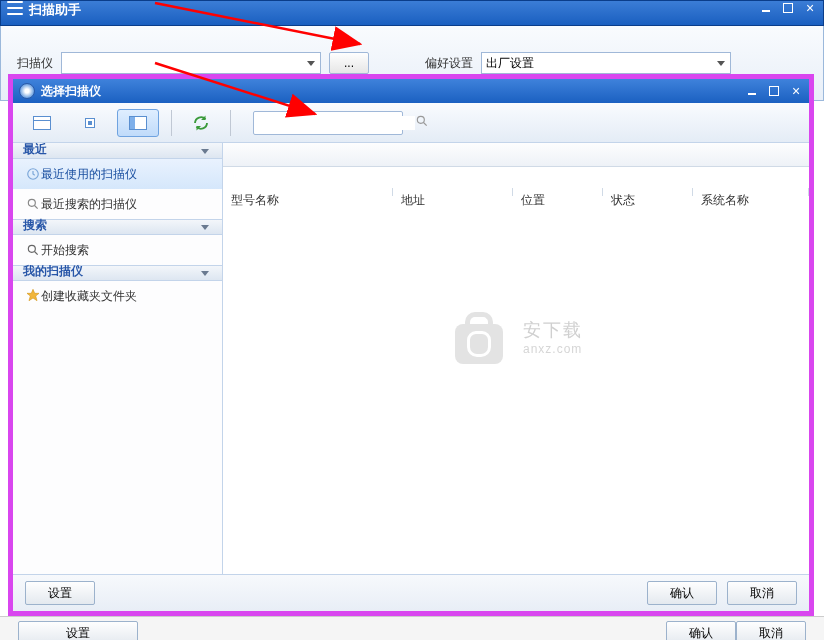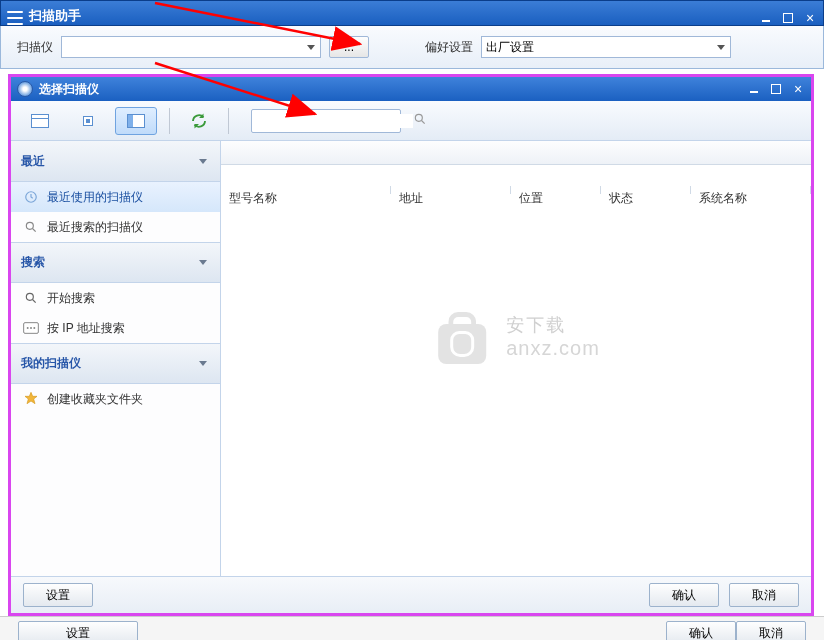--- a/index.html
+++ b/index.html
@@ -4,39 +4,39 @@
 <style>
   * { box-sizing: border-box; margin: 0; padding: 0; font-family: "Microsoft YaHei", Arial, sans-serif; font-size: 12px; }
   body { background: #fff; width: 824px; height: 640px; overflow: hidden; position: relative; }
 
   
   .main-titlebar {
     height: 26px;
     background: linear-gradient(#3b7dd6, #1a5fc0);
     color: #fff;
     display: flex;
-    align-items: flex-end;
+    align-items: flex-start;
     padding: 0 6px;
     border: 1px solid #0a3d8a;
   }
   .main-titlebar .ticon { width: 16px; height: 14px; margin-right: 6px; display:flex; flex-direction:column; justify-content:space-between;}
   .main-titlebar .ticon span{height:2px;background:#fff;border-radius:1px;}
   .main-titlebar .title { flex: 1; font-weight: bold; font-size: 13px; }
   .win-controls { display: flex; gap: 8px; align-items: center; }
   .win-btn { width: 14px; height: 14px; cursor: pointer; display:flex; align-items:center; justify-content:center; color:#fff; font-family:Arial; }
   .win-btn.min::before{content:"";display:block;width:8px;height:2px;background:#fff;margin-top:6px;}
   .win-btn.max::before{content:"";display:block;width:8px;height:8px;border:1.5px solid #fff;}
   .win-btn.close{font-size:14px;line-height:1;}
 
   
   .top-toolbar {
     background: linear-gradient(#f9fbfe, #e8eff8);
     border: 1px solid #9bb8db;
     border-top: none;
-    padding: 10px 16px;
+    padding: 26px 16px;
     display: flex;
     align-items: center;
     gap: 8px;
   }
   .lbl { color: #333; }
   .combo {
     border: 1px solid #a0b8d8;
     background: #fff;
     height: 22px;
     display: flex;
@@ -60,21 +60,21 @@
     cursor:pointer;
   }
   .spacer{flex:0 0 40px;}
 
   
   .dialog {
     position: absolute;
     left: 8px; top: 74px;
     width: 806px;
     height: 542px;
-    border: 3px solid #d946ef;
+    border: 5px solid #d946ef;
     background:#fff;
     display:flex; flex-direction:column;
   }
   .dialog-titlebar {
     height: 24px;
     background: linear-gradient(#3f82db, #1b60c1);
     color:#fff;
     display:flex; align-items:center; padding:0 6px;
   }
   .dialog-titlebar .dicon{width:16px;height:16px;margin-right:6px;border-radius:50%;background:radial-gradient(#fff 20%, #6aa0e0 70%);border:1px solid #2a5aa8;}
@@ -110,49 +110,49 @@
   .sidebar{
     width:210px;
     background:#fdfdfe;
     border-right:1px solid #c3d4ea;
     overflow-y:auto;
   }
   .group-header{
     background:linear-gradient(#f3f6fa,#dde6f1);
     border-top:1px solid #c3d4ea;
     border-bottom:1px solid #c3d4ea;
-    height:41px;display:flex;align-items:center;justify-content:space-between;
+    height:16px;display:flex;align-items:flex-end;justify-content:space-between;
     padding:0 10px;color:#2756a8;font-weight:bold;cursor:pointer;
   }
   .group-header:first-child{border-top:none;}
   .chev{width:14px;height:14px;display:flex;align-items:center;justify-content:center;}
   .chev::before{content:"";border-left:4px solid transparent;border-right:4px solid transparent;border-top:5px solid #6a7a90;}
   .side-item{
-    height:30px;display:flex;align-items:center;gap:8px;padding:0 12px;cursor:pointer;color:#333;
+    height:30px;display:flex;align-items:center;gap:0;padding:0 12px;cursor:pointer;color:#333;
   }
   .side-item.selected{background:linear-gradient(#e9f2fe,#d5e7fb);color:#1a4fa0;}
   .side-icon{width:16px;height:16px;display:flex;align-items:center;justify-content:center;}
 
   .content{flex:1;background:#fff;display:flex;flex-direction:column;position:relative;}
   .col-headers{
     height:24px;background:linear-gradient(#fdfdfe,#eef2f7);
     border-bottom:1px solid #d0dae6;display:flex;
   }
   .col{border-right:1px solid #d0dae6;padding:4px 8px;color:#333;margin-top:45px;}
   .c1{width:170px;} .c2{width:120px;} .c3{width:90px;} .c4{width:90px;} .c5{flex:1;}
   .watermark{
     position:absolute;left:50%;top:45%;transform:translate(-50%,-50%);
     display:flex;align-items:center;gap:14px;color:#d6d6d6;pointer-events:none;
   }
   .wm-badge{width:60px;height:54px;position:relative;}
   .wm-badge .body{position:absolute;left:6px;top:14px;right:6px;bottom:0;background:#e3e3e3;border-radius:8px;display:flex;align-items:center;justify-content:center;}
   .wm-badge .handle{position:absolute;left:16px;top:2px;right:16px;height:18px;border:5px solid #e3e3e3;border-bottom:none;border-radius:10px 10px 0 0;}
   .wm-badge .body::before{content:"";width:18px;height:20px;border:3px solid #fff;border-radius:9px 9px 10px 10px;}
   .wm-text .cn{font-size:18px;letter-spacing:2px;color:#d0d0d0;}
-  .wm-text .en{font-size:20px;color:#d6d6d6;letter-spacing:1px;}
+  .wm-text .en{font-size:12px;color:#d6d6d6;letter-spacing:1px;}
 
   .dialog-footer{
     height:36px;background:linear-gradient(#f7f9fc,#e8eef6);
     display:flex;align-items:center;padding:0 12px;gap:10px;
   }
   .btn{
     height:24px;min-width:70px;padding:8px 14px;
     border:1px solid #9cb2cc;background:linear-gradient(#fefefe,#e4e9ef);
     border-radius:2px;cursor:pointer;display:flex;align-items:center;justify-content:center;
   }
@@ -274,31 +274,20 @@
         <span class="chev"></span>
       </div>
       <div class="side-item">
         <span class="side-icon">
             <svg width="14" height="14" viewBox="0 0 24 24">
               <circle cx="10" cy="10" r="6" fill="none" stroke="#666" stroke-width="2"></circle>
               <line x1="15" y1="15" x2="20" y2="20" stroke="#666" stroke-width="2"></line>
             </svg>
           </span>
         <span>开始搜索</span>
-      </div>
-      <div class="side-item">
-        <span class="side-icon">
-            <svg width="16" height="12" viewBox="0 0 24 18">
-              <rect x="1" y="1" width="22" height="16" rx="2" fill="#fff" stroke="#888" stroke-width="1.5"></rect>
-              <circle cx="7" cy="9" r="1.5" fill="#888"></circle>
-              <circle cx="12" cy="9" r="1.5" fill="#888"></circle>
-              <circle cx="17" cy="9" r="1.5" fill="#888"></circle>
-            </svg>
-          </span>
-        <span>按 IP 地址搜索</span>
       </div>
 
       <div class="group-header">
         <span>我的扫描仪</span>
         <span class="chev"></span>
       </div>
       <div class="side-item">
         <span class="side-icon">
             <svg width="16" height="16" viewBox="0 0 24 24">
               <path d="M12 2l2.5 6H21l-5 4 2 7-6-4-6 4 2-7-5-4h6.5z" fill="#f2b63a" stroke="#d59a20"></path>

